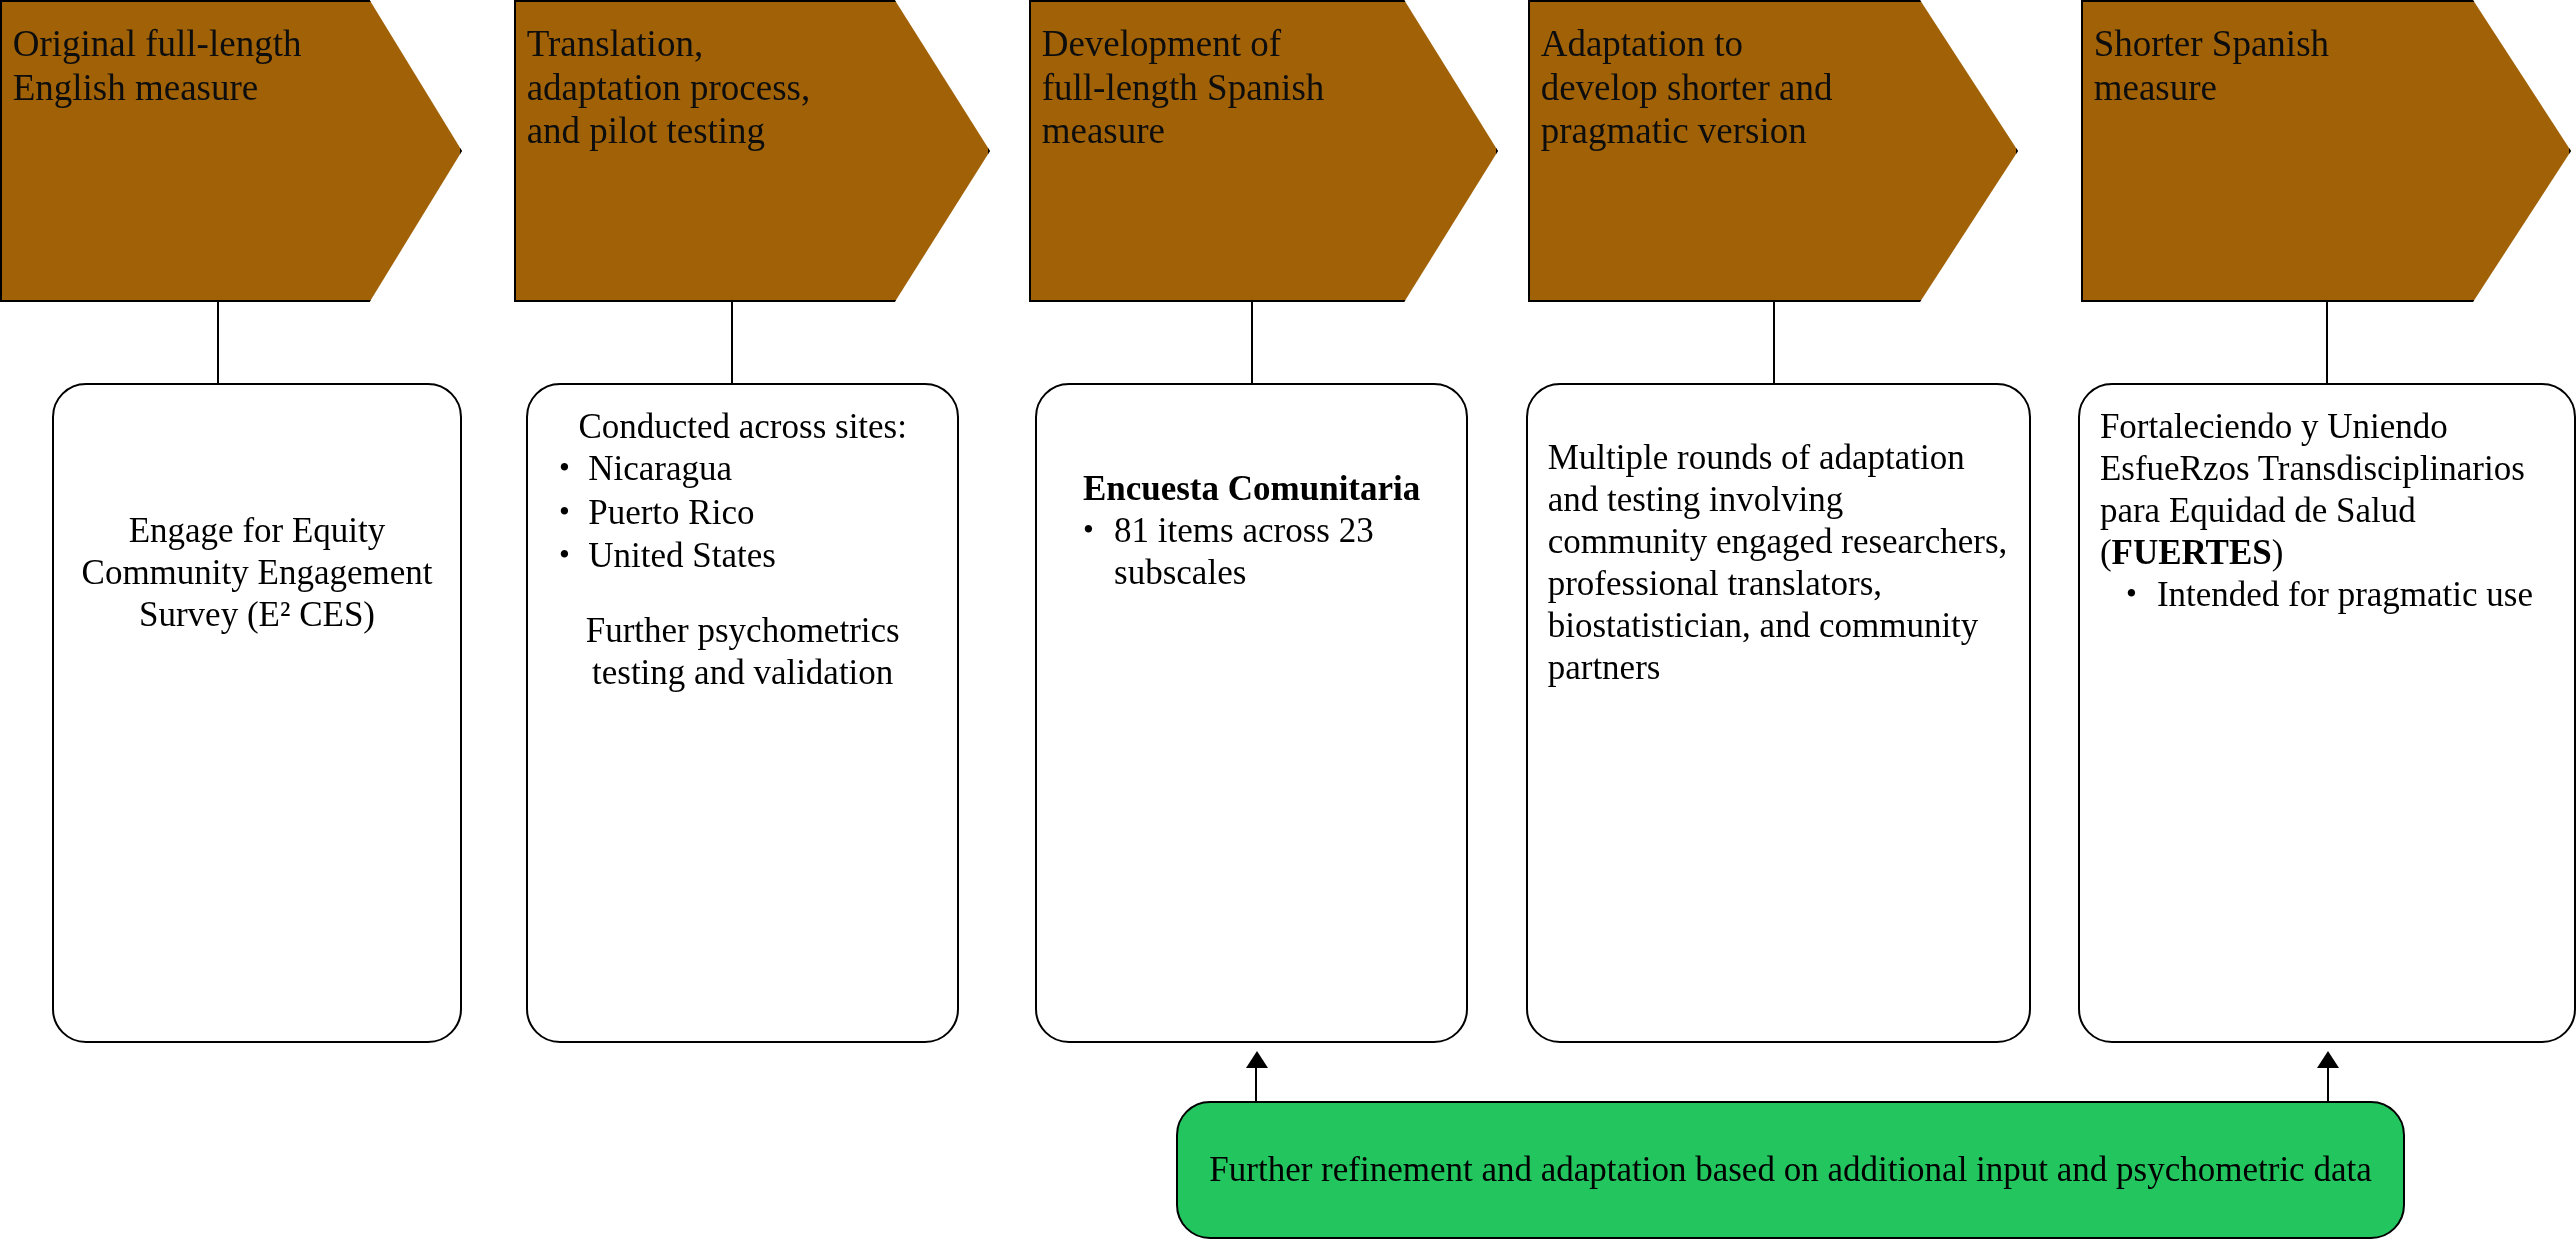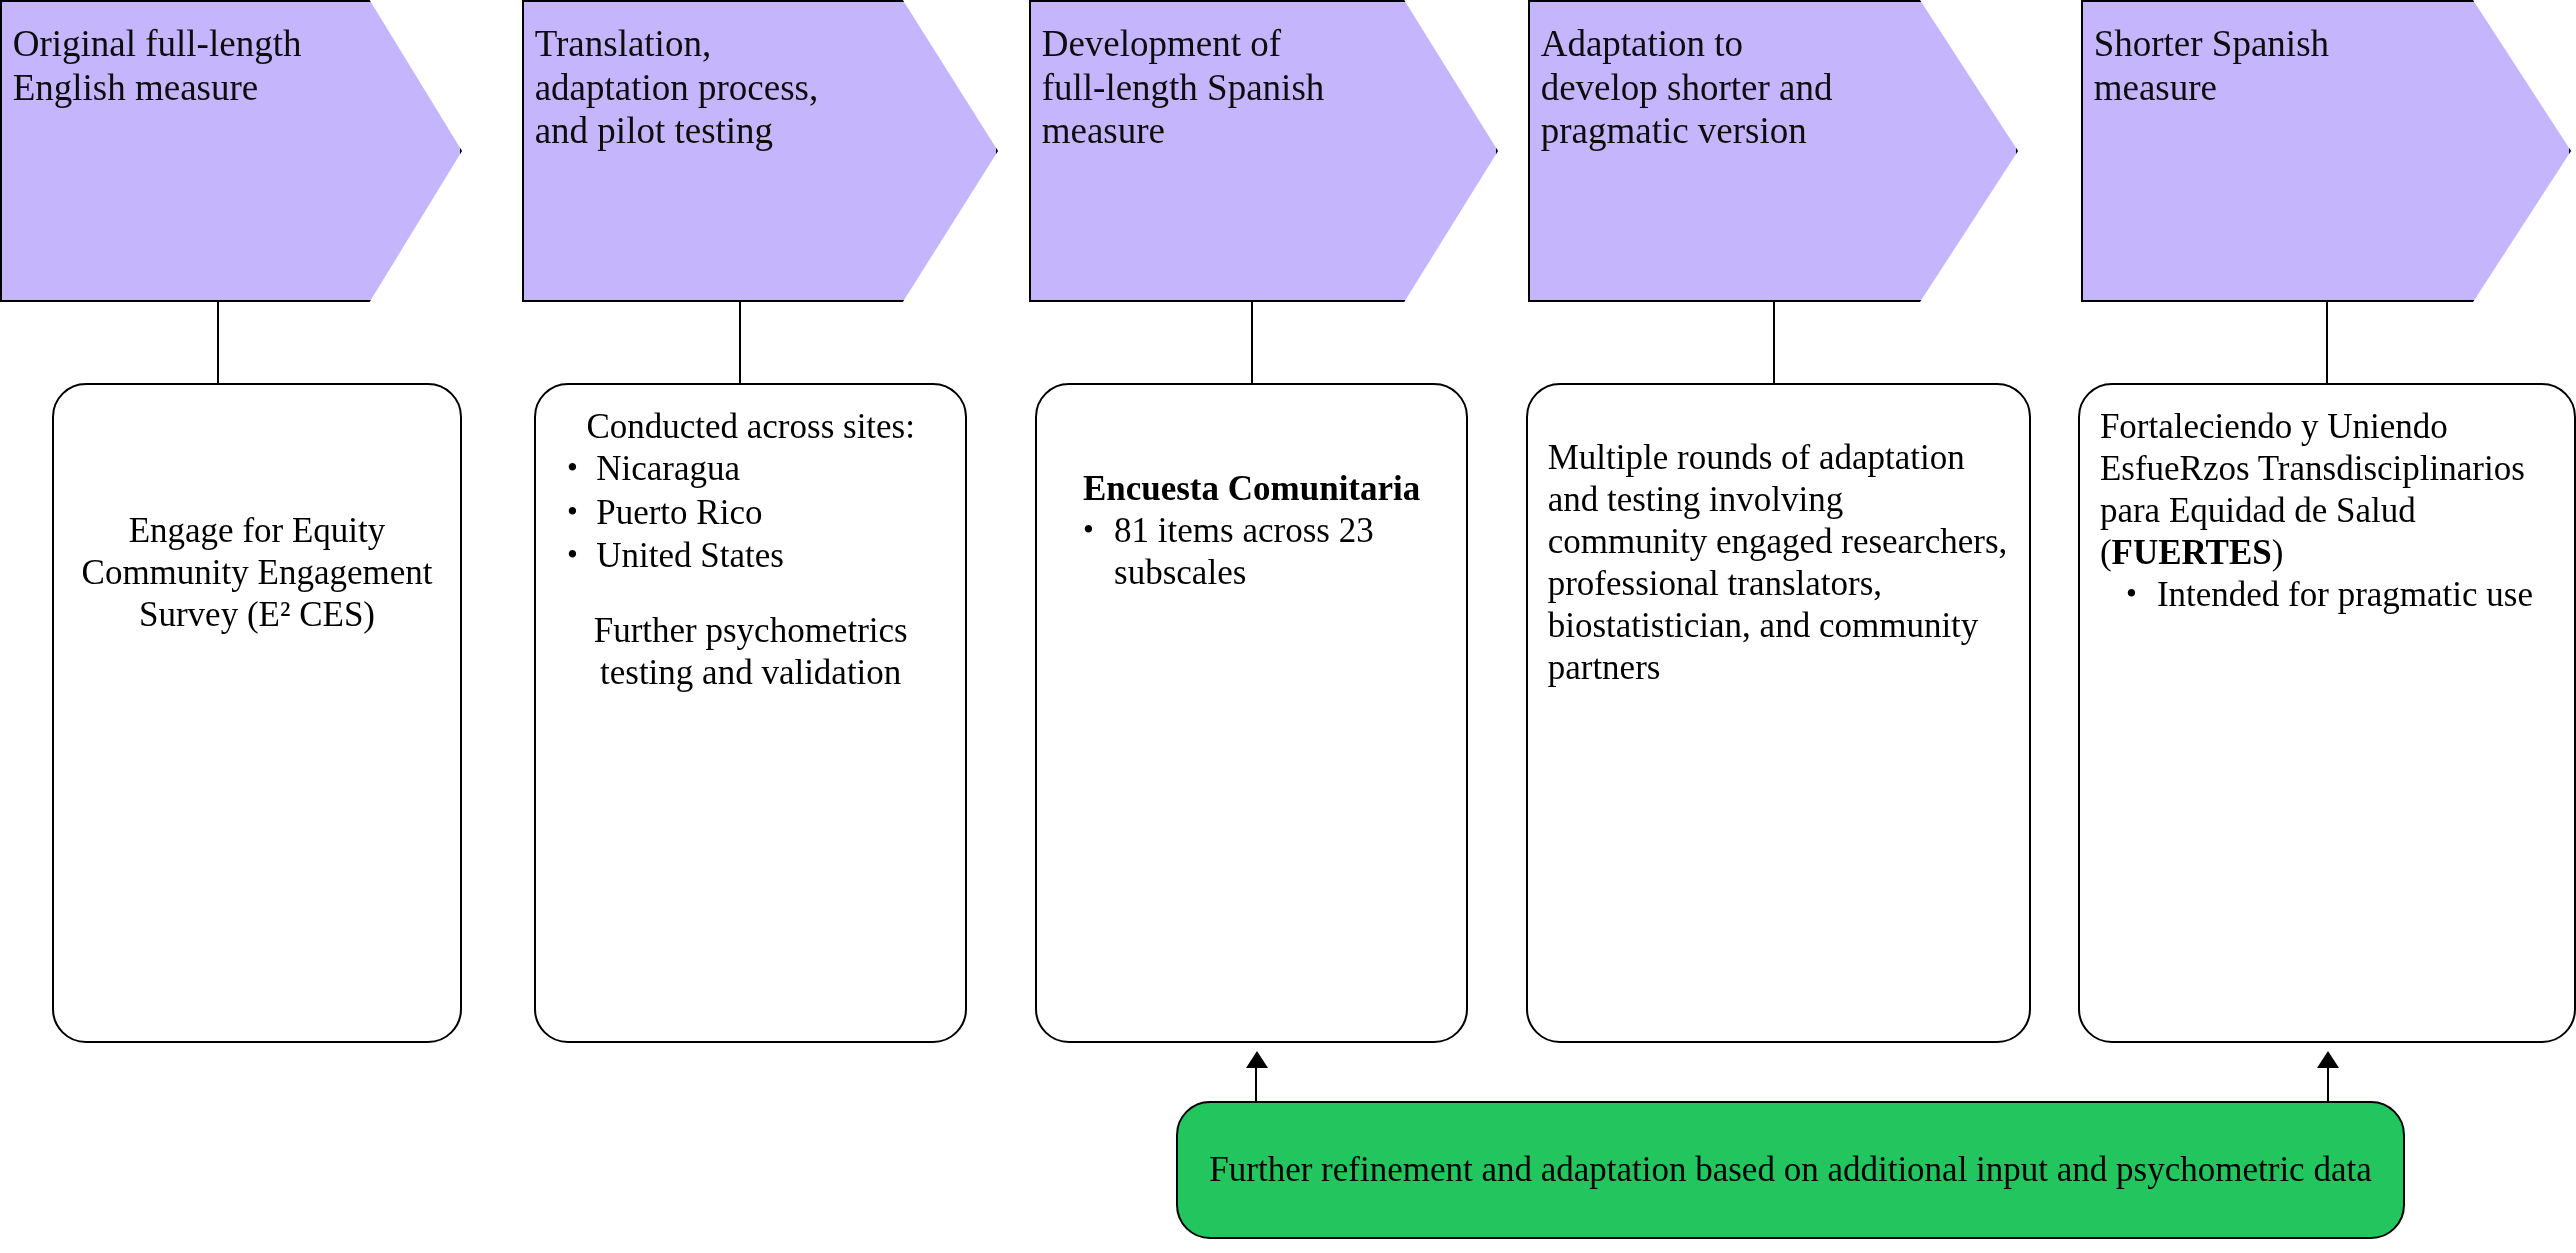--- a/index.html
+++ b/index.html
@@ -25,30 +25,30 @@
   }
 
   
   .column {
     position: absolute;
     top: 0;
     width: 433px;
   }
 
   .col-0 { left: 0px; }
-  .col-1 { left: 514px; margin-left: 8px; }
+  .col-1 { left: 514px; }
   .col-2 { left: 1029px; }
   .col-3 { left: 1528px; }
   .col-4 { left: 2081px; }
 
   
   .chevron {
     position: relative;
     height: 302px;
-    background: #c4b5fd;
+    background: #a16207;
     border: 2.3px solid #000000;
     box-sizing: border-box;
     -webkit-clip-path: polygon(0 0, 80% 0, 100% 50%, 80% 100%, 0 100%);
     clip-path: polygon(0 0, 80% 0, 100% 50%, 80% 100%, 0 100%);
     padding: 20px 18.4px 15.3px 10.7px;
     overflow: hidden;
   }
   .chevron-text {
     font-size: 37px;
     line-height: 1.18;

